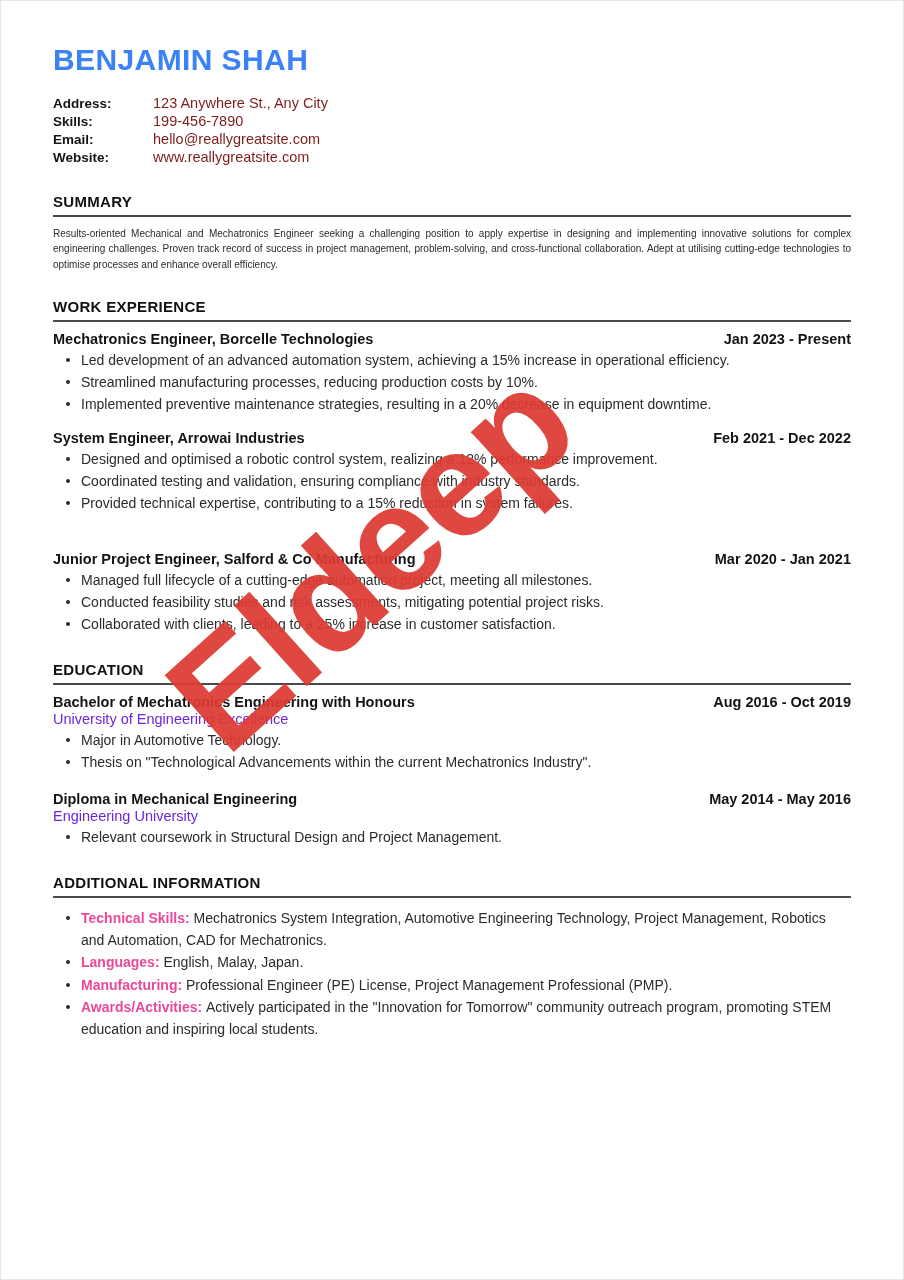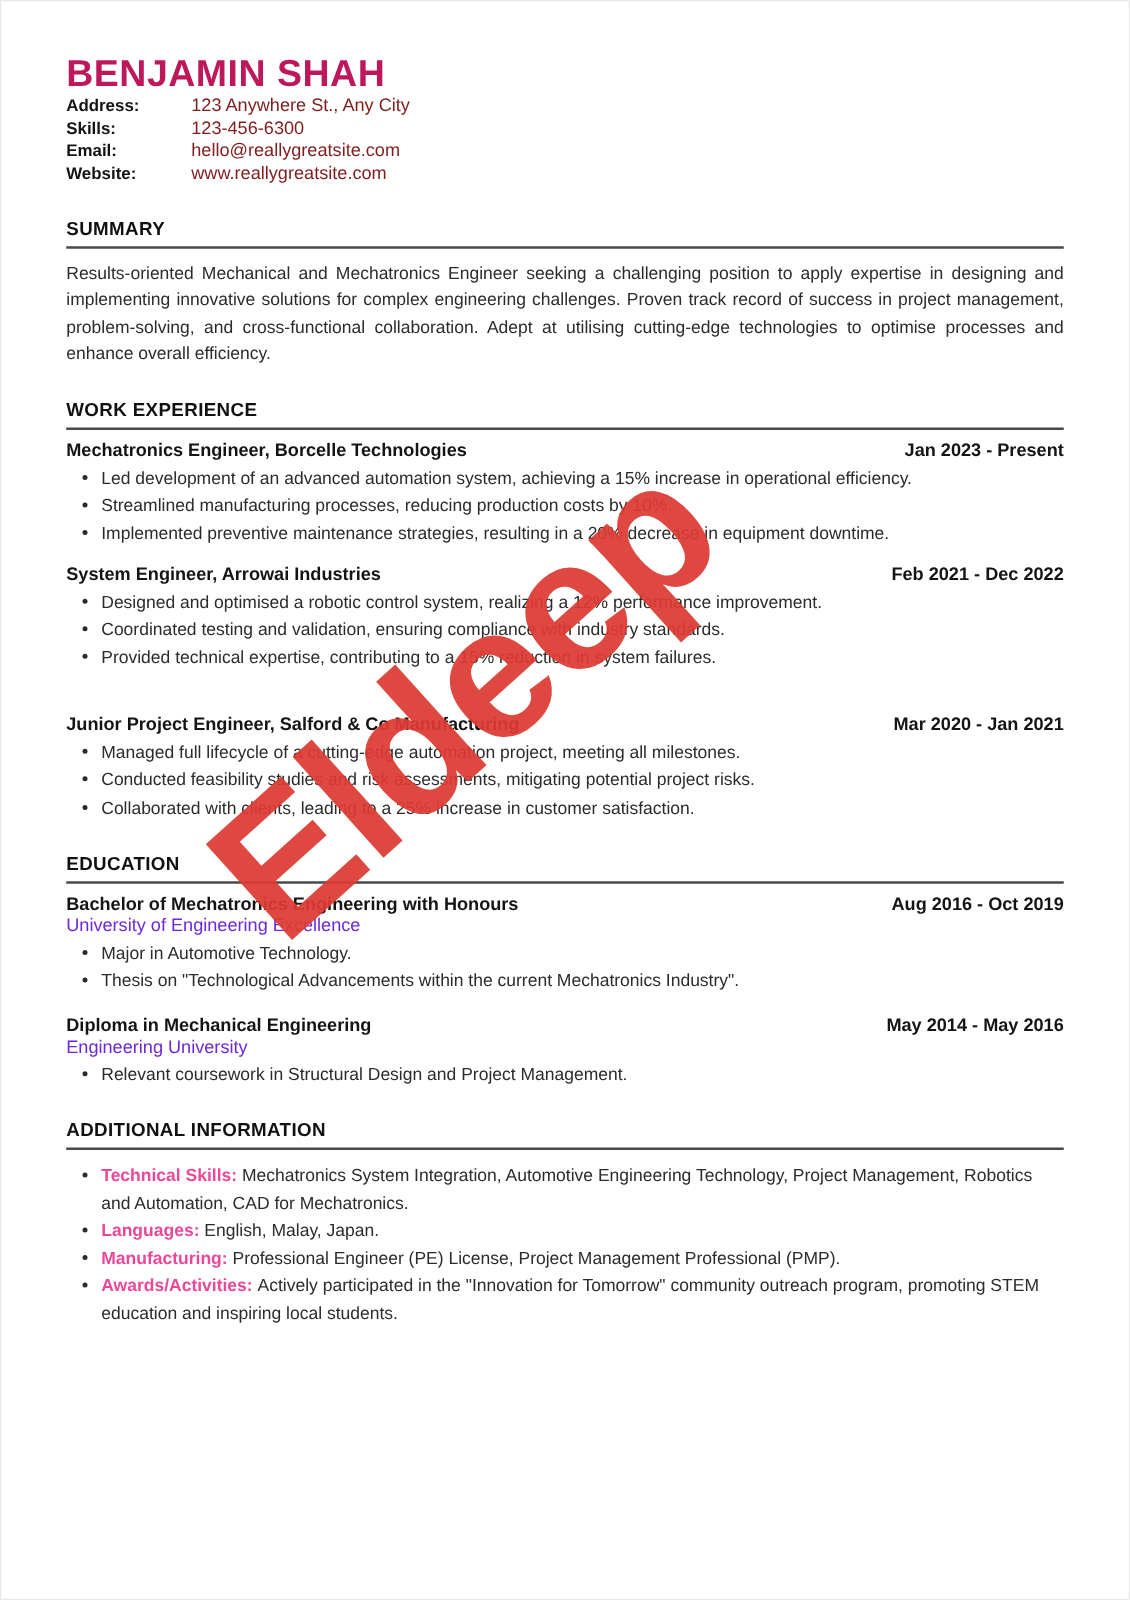--- a/index.html
+++ b/index.html
@@ -26,22 +26,22 @@
     border: 1px solid #e8e8e8;
     padding: 42px 52px 20px 52px;
     overflow: hidden;
   }
 
   
   .name {
     font-size: 30px;
     font-weight: bold;
     letter-spacing: 0.4px;
-    color: #be185d;
-    margin-bottom: 0;
+    color: #3b82f6;
+    margin-bottom: 18px;
   }
 
   .contact-table {
     border-collapse: collapse;
     margin-bottom: 4px;
   }
   .contact-table td {
     padding: 0 0 2px 0;
     vertical-align: baseline;
   }
@@ -72,21 +72,21 @@
     padding-bottom: 5px;
   }
   .section-rule {
     height: 2px;
     background: #4a4a4a;
     width: 100%;
     margin-bottom: 9px;
   }
 
   .summary-text {
-    font-size: 14px;
+    font-size: 10px;
     line-height: 1.53;
     color: #2b2b2b;
     text-align: justify;
   }
 
   
   .entry { margin-bottom: 15px; }
   .entry:last-child { margin-bottom: 0; margin-top: 36px; }
 
   .entry-head {
@@ -161,21 +161,21 @@
   <div>
     <div class="name">BENJAMIN SHAH</div>
     <table class="contact-table">
       <tbody id="contact-rows">
           <tr>
             <td class="contact-label">Address:</td>
             <td class="contact-value">123 Anywhere St., Any City</td>
           </tr>
           <tr>
             <td class="contact-label">Skills:</td>
-            <td class="contact-value">123-456-6300</td>
+            <td class="contact-value">199-456-7890</td>
           </tr>
           <tr>
             <td class="contact-label">Email:</td>
             <td class="contact-value">hello@reallygreatsite.com</td>
           </tr>
           <tr>
             <td class="contact-label">Website:</td>
             <td class="contact-value">www.reallygreatsite.com</td>
           </tr>
         </tbody>

